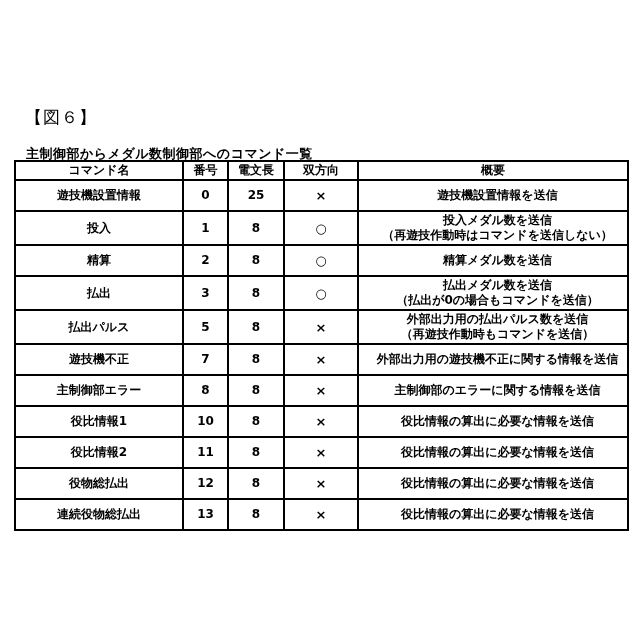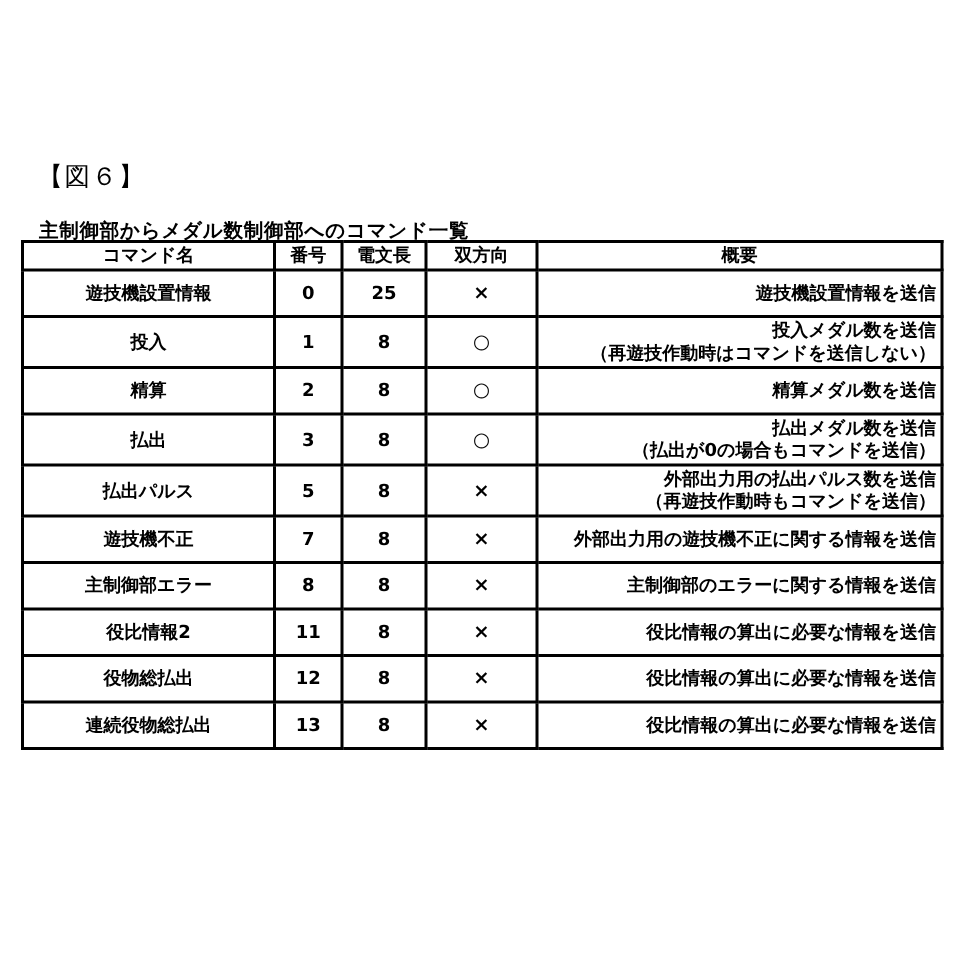--- a/index.html
+++ b/index.html
@@ -38,21 +38,21 @@
     font-weight: bold;
     line-height: 15px;
     padding: 1px 3px;
     vertical-align: middle;
     text-align: center;
     overflow: hidden;
   }
   .cmd-table thead tr { height: 17px; }
   .cmd-table tbody tr { height: 31px; }
   .cmd-table td.summary {
-    text-align: right;
+    text-align: center;
     white-space: pre-line;
     padding-left: 12px;
   }
   .cmd-table td.bi { font-size: 13px; }
 </style>
 </head>
 <body>
 
 <div class="fig-label">【図６】</div>
 
@@ -122,20 +122,27 @@
         <td class="summary">外部出力用の遊技機不正に関する情報を送信</td>
       </tr>
       <tr>
         <td>主制御部エラー</td>
         <td>8</td>
         <td>8</td>
         <td class="bi">×</td>
         <td class="summary">主制御部のエラーに関する情報を送信</td>
       </tr>
       <tr>
+        <td>役比情報1</td>
+        <td>10</td>
+        <td>8</td>
+        <td class="bi">×</td>
+        <td class="summary">役比情報の算出に必要な情報を送信</td>
+      </tr>
+      <tr>
         <td>役比情報2</td>
         <td>11</td>
         <td>8</td>
         <td class="bi">×</td>
         <td class="summary">役比情報の算出に必要な情報を送信</td>
       </tr>
       <tr>
         <td>役物総払出</td>
         <td>12</td>
         <td>8</td>

